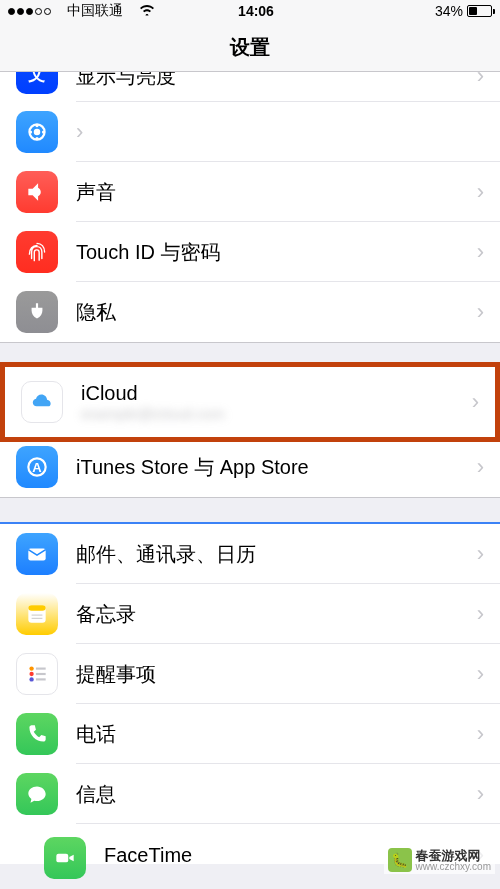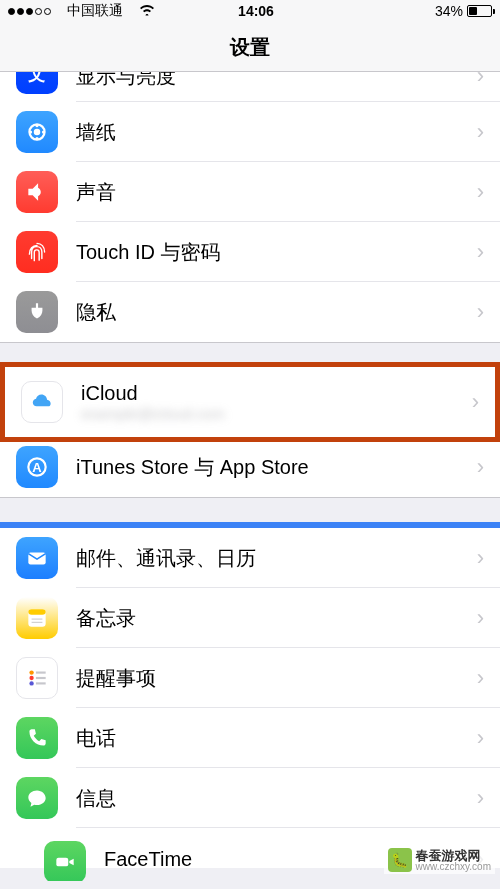--- a/index.html
+++ b/index.html
@@ -9,21 +9,21 @@
   .signal-dots { display: flex; gap: 2px; }
   .signal-dots span { width: 7px; height: 7px; border-radius: 50%; border: 1px solid #000; }
   .signal-dots span.filled { background: #000; }
   .status-center { position: absolute; left: 12px; right: 0; text-align: center; font-weight: 600; pointer-events: none; }
   .status-right { display: flex; align-items: center; gap: 4px; }
   .battery { width: 25px; height: 12px; border: 1px solid #000; border-radius: 2px; position: relative; }
   .battery::after { content: ''; position: absolute; right: -4px; top: 3px; width: 2px; height: 5px; background: #000; border-radius: 0 1px 1px 0; }
   .battery-fill { position: absolute; left: 1px; top: 1px; bottom: 1px; width: 34%; background: #000; border-radius: 1px; }
   .nav-title { text-align: center; font-size: 20px; font-weight: 600; padding: 12px 0 10px; background: #f7f7f8; border-bottom: 1px solid #c8c7cc; }
   .content { height: calc(889px - 80px); overflow: hidden; }
-  .group { background: #fff; border-top: 6px solid #3b82f6; border-bottom: 1px solid #c8c7cc; }
+  .group { background: #fff; border-top: 2px solid #3b82f6; border-bottom: 1px solid #c8c7cc; }
   .gap { height: 24px; }
   .row { display: flex; align-items: center; min-height: 60px; padding: 5px 16px; position: relative; background: #fff; }
   .row:not(:last-child)::after { content: ''; position: absolute; left: 76px; right: 0; bottom: 0; height: 1px; background: #e5e5ea; }
   .row.partial-top { border-top: none; }
   .icon { width: 42px; height: 42px; border-radius: 10px; margin-right: 18px; display: flex; align-items: center; justify-content: center; flex-shrink: 0; }
   .icon svg { width: 26px; height: 26px; fill: #fff; }
   .label-wrap { flex: 1; }
   .row-label { font-size: 20px; color: #000; }
   .row-sub { font-size: 15px; color: #8e8e93; filter: blur(4px); opacity: 0.5; user-select: none; }
   .chevron { color: #c7c7cc; font-size: 22px; }
@@ -94,23 +94,20 @@
       <div class="icon bg-blue-grad">
         <svg viewBox="0 0 24 24">
             <circle cx="12" cy="12" r="7" fill="none" stroke="#fff" stroke-width="2"></circle>
             <circle cx="12" cy="12" r="3" fill="#fff"></circle>
             <circle cx="12" cy="6" r="1.5" fill="#fff"></circle>
             <circle cx="12" cy="18" r="1.5" fill="#fff"></circle>
             <circle cx="6" cy="12" r="1.5" fill="#fff"></circle>
             <circle cx="18" cy="12" r="1.5" fill="#fff"></circle>
           </svg>
       </div>
-      <div class="label-wrap">
-          <div class="row-label">墙纸</div>
-        </div>
       <span class="chevron">›</span>
     </div>
     <div class="row">
       <div class="icon bg-red">
         <svg viewBox="0 0 24 24">
             <path d="M4 9v6h4l5 5V4L8 9H4zm11.5 3c0-1.8-1-3.3-2.5-4v8c1.5-.7 2.5-2.2 2.5-4z" fill="#fff"></path>
           </svg>
       </div>
       <div class="label-wrap">
           <div class="row-label">声音</div>

